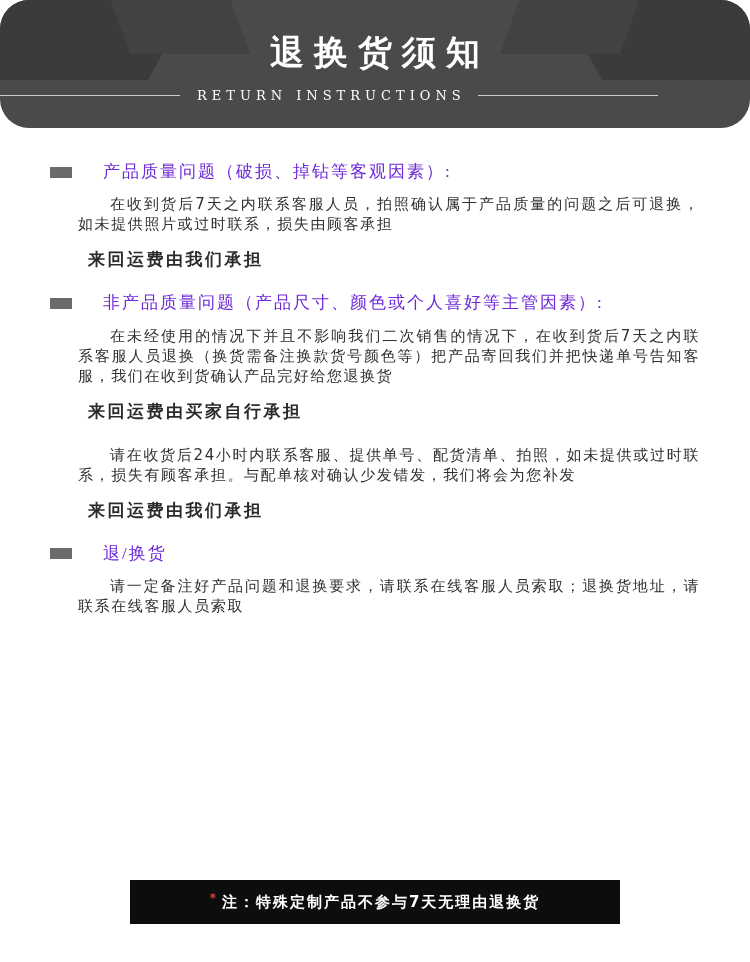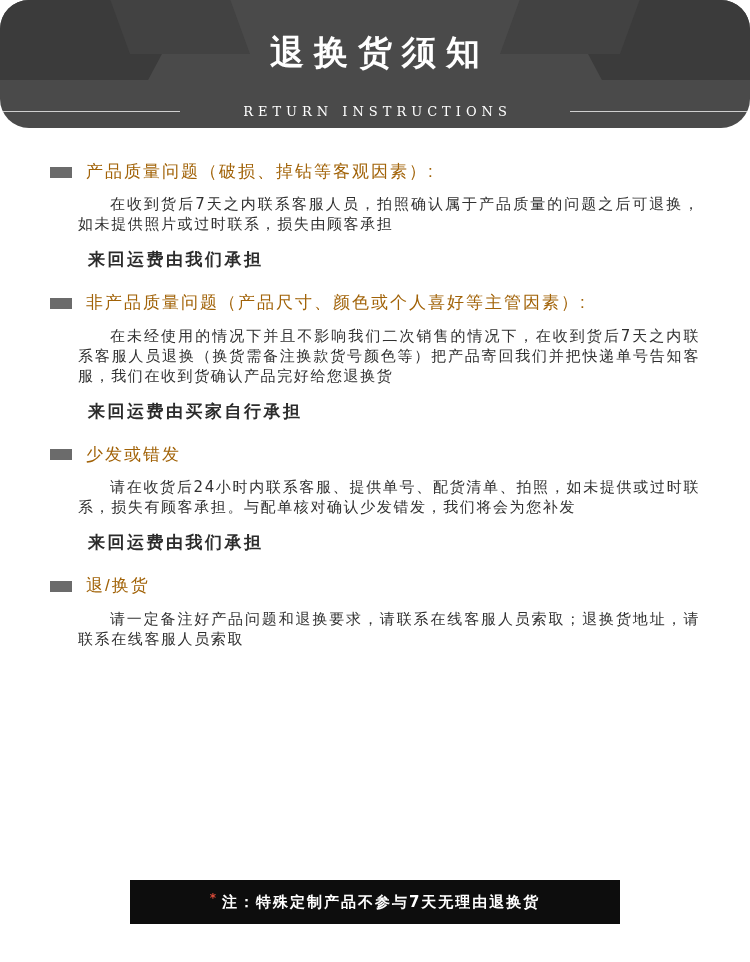--- a/index.html
+++ b/index.html
@@ -78,26 +78,26 @@
     font-size: 34px;
     letter-spacing: 10px;
     font-weight: bold;
     font-family: "DejaVu Serif", "Liberation Serif", serif;
     text-indent: 10px;
     z-index: 3;
   }
 
   .banner-sub-row {
     position: absolute;
-    top: 104px;
+    top: 88px;
     left: 0;
     width: 750px;
     display: flex;
     align-items: center;
-    justify-content: space-between;
+    justify-content: flex-start;
     z-index: 3;
   }
   .banner-sub-row .rule {
     height: 1px;
     background: #cfcfcf;
     flex: 0 0 auto;
     width: 180px;
   }
   .banner-sub {
     color: #ffffff;
@@ -127,24 +127,25 @@
   .bullet {
     width: 22px;
     height: 11px;
     background: #6b6b6b;
     margin-right: 14px;
     flex: 0 0 auto;
     margin-left: 10px;
   }
   .sec-title {
     font-size: 17px;
-    color: #a16207;
+    color: #6d28d9;
     letter-spacing: 2px;
     line-height: 1.2;
-    font-family: Liberation Sans, sans-serif;
+    font-family: Liberation Serif, serif;
+    margin-left: 17px;
   }
 
   .para {
     font-size: 15px;
     color: #303030;
     line-height: 20px;
     letter-spacing: 1.6px;
     text-align: justify;
     text-justify: inter-ideograph;
     margin: 0 0 2px 0;
@@ -224,24 +225,20 @@
     <div class="section">
       <div class="sec-head">
         <span class="bullet"></span>
         <span class="sec-title">非产品质量问题（产品尺寸、颜色或个人喜好等主管因素）:</span>
       </div>
       <p class="para">在未经使用的情况下并且不影响我们二次销售的情况下，在收到货后7天之内联系客服人员退换（换货需备注换款货号颜色等）把产品寄回我们并把快递单号告知客服，我们在收到货确认产品完好给您退换货</p>
       <div class="highlight">来回运费由买家自行承担</div>
     </div>
 
     <div class="section">
-      <div class="sec-head">
-        <span class="bullet"></span>
-        <span class="sec-title">少发或错发</span>
-      </div>
       <p class="para">请在收货后24小时内联系客服、提供单号、配货清单、拍照，如未提供或过时联系，损失有顾客承担。与配单核对确认少发错发，我们将会为您补发</p>
       <div class="highlight">来回运费由我们承担</div>
     </div>
 
     <div class="section">
       <div class="sec-head">
         <span class="bullet"></span>
         <span class="sec-title">退/换货</span>
       </div>
       <p class="para">请一定备注好产品问题和退换要求，请联系在线客服人员索取；退换货地址，请联系在线客服人员索取</p>

